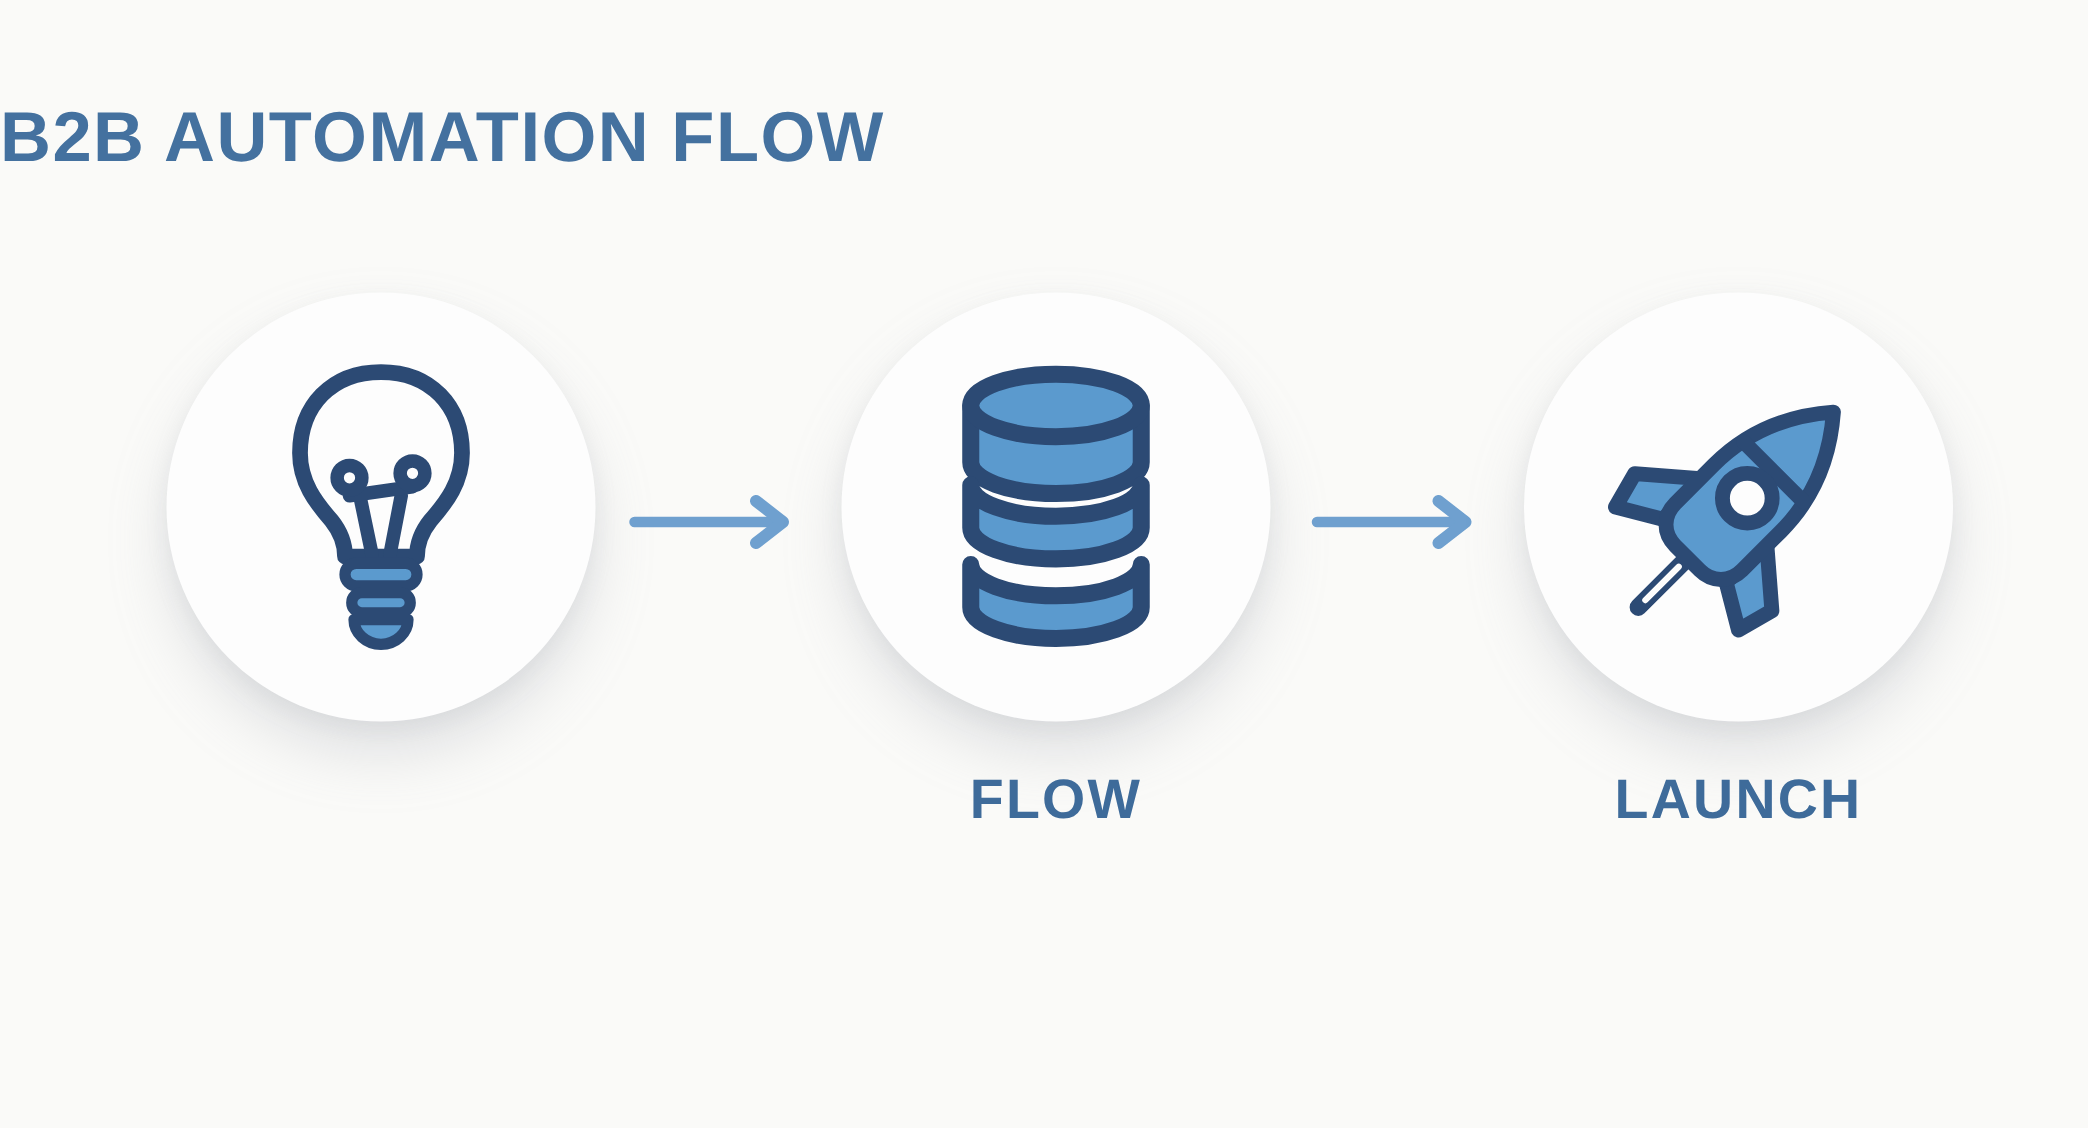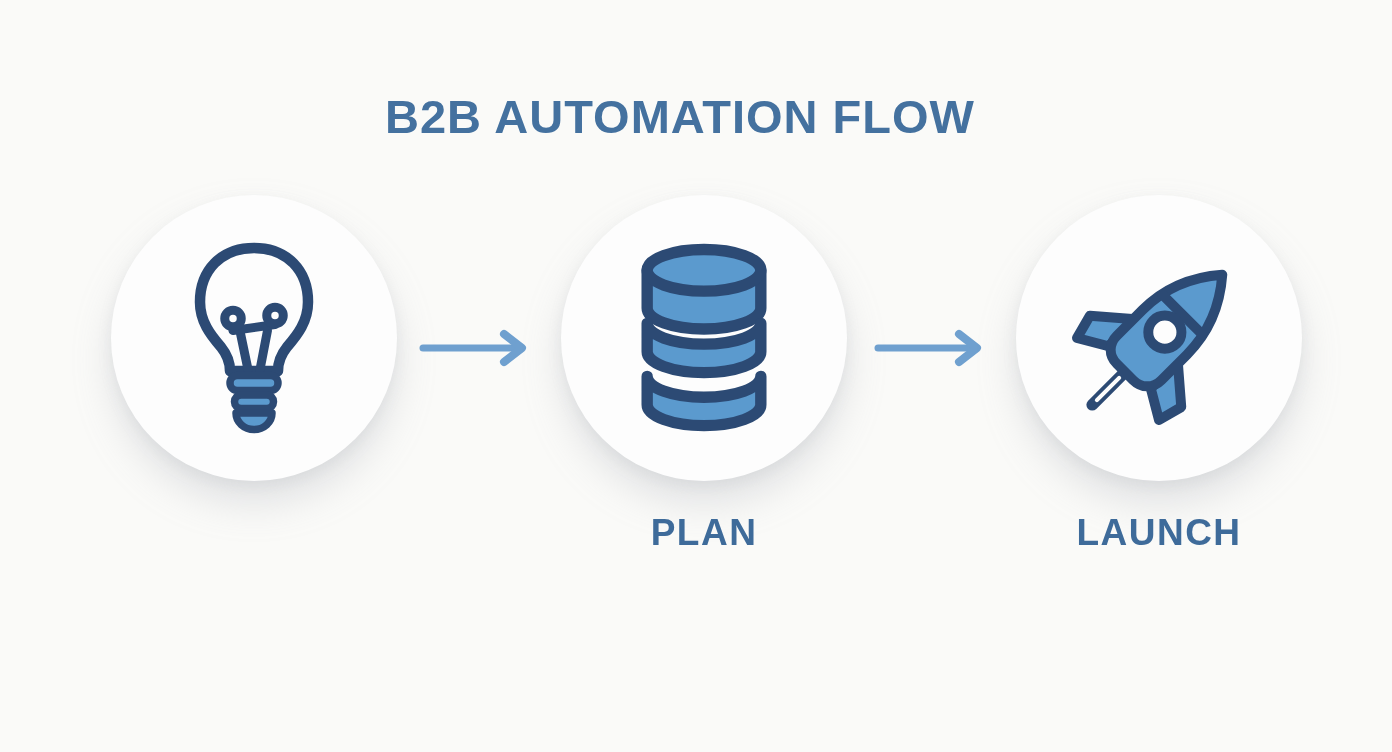--- a/index.html
+++ b/index.html
@@ -12,27 +12,26 @@
     width: 1392px;
     height: 752px;
     overflow: hidden;
     background: var(--background, #fafaf8);
   }
   .title {
     position: absolute;
     top: 64px;
     left: 0;
     width: 1360px;
-    text-align: center;
+    text-align: left;
     font-size: 47px;
     font-weight: 800;
     letter-spacing: 1px;
     color: var(--title-text, #44719f);
     line-height: 1.15;
-    margin-top: 26px;
   }
   .circle {
     position: absolute;
     top: 195px;
     width: 286px;
     height: 286px;
     border-radius: 50%;
     background: var(--circle-fill, #fdfdfd);
     box-shadow: 0 22px 38px rgba(160,165,175,0.28), 0 6px 14px rgba(160,165,175,0.15);
     display: flex;
@@ -113,16 +112,16 @@
         <path class="fn" stroke="#fdfdfd" stroke-width="2.5" stroke-linecap="round" d="M70 104 L70 123"></path>
         <path class="fb ol" stroke-width="6" d="M52 72 L31 90 L35 105 L52 95 Z"></path>
         <path class="fb ol" stroke-width="6" d="M88 72 L109 90 L105 105 L88 95 Z"></path>
         <path class="fb ol" stroke-width="6" d="M70 16 C 83 31 89 47 89 65 L89 87 C89 94 84 99 77 99 L63 99 C56 99 51 94 51 87 L51 65 C51 47 57 31 70 16 Z"></path>
         <path class="fn ol" stroke-width="6" d="M53 50 L87 50"></path>
         <circle class="ol" fill="#fdfdfd" stroke-width="6" cx="70" cy="65" r="10"></circle>
       </g>
     </svg>
   </div>
 
-  <div class="step-label label-2">PLAN</div>
+  <div class="step-label label-2">FLOW</div>
   <div class="step-label label-3">LAUNCH</div>
 
 </div>
 
 </body></html>

